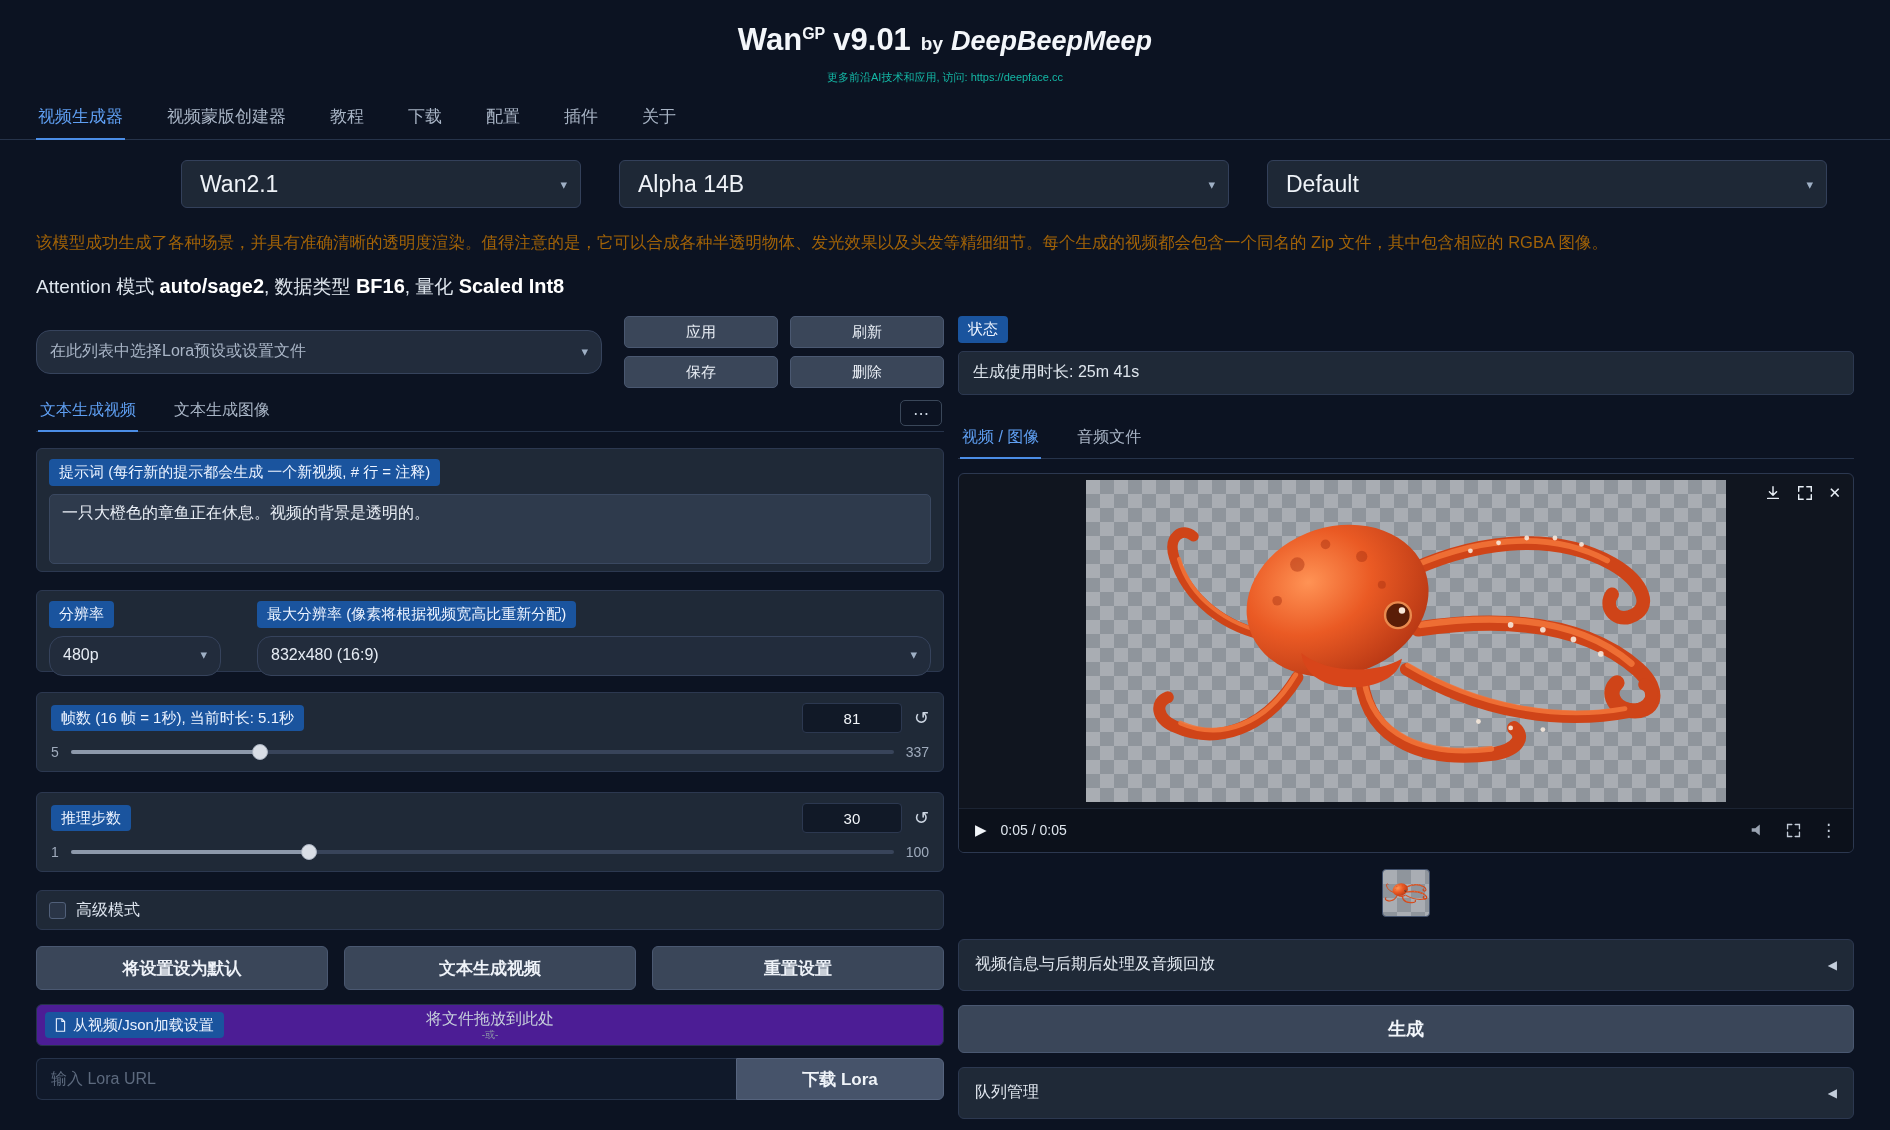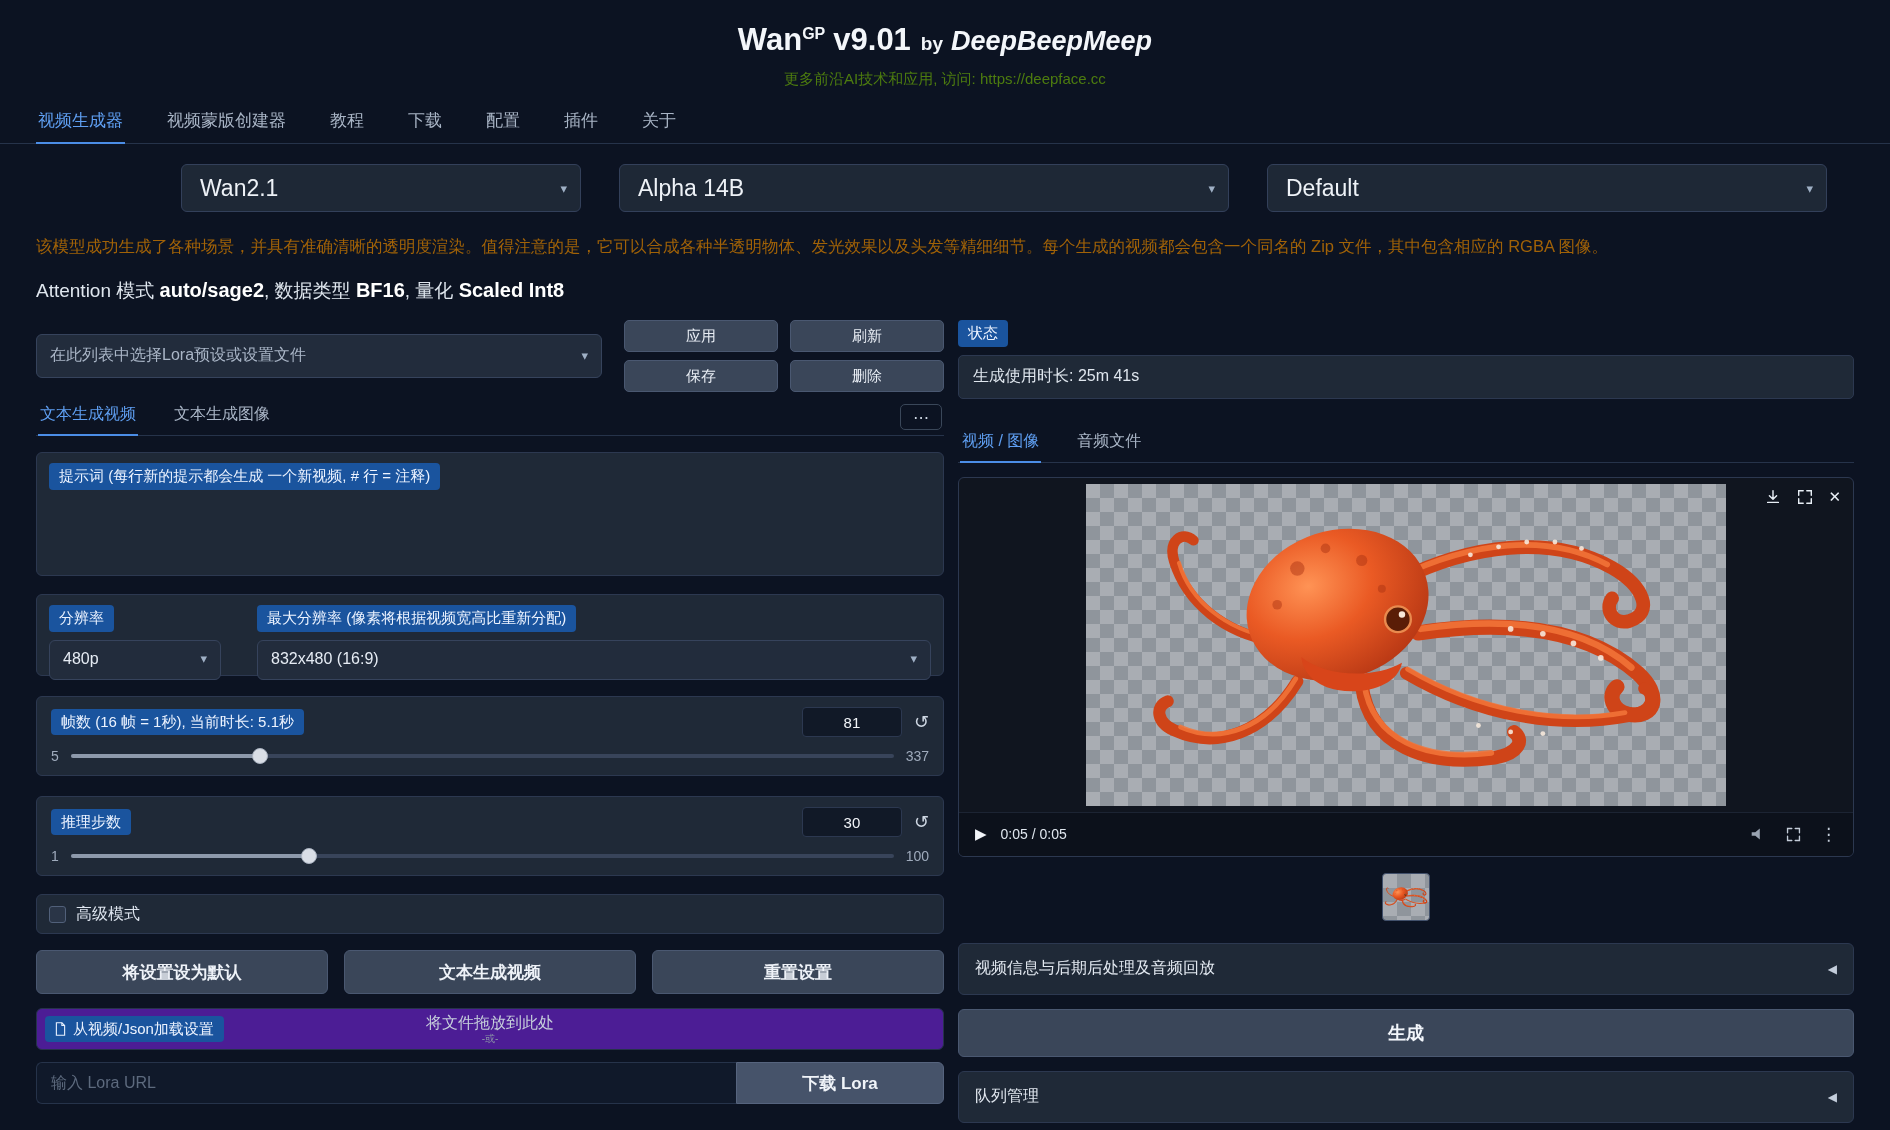--- a/index.html
+++ b/index.html
@@ -7,21 +7,21 @@
   html,body{width:1890px;height:1130px;overflow:hidden}
   body{background:#0c1322;color:#e6ebf2;font-family:"Liberation Sans","DejaVu Sans",sans-serif;position:relative}
 
   
   .header{text-align:center;padding-top:22px}
   .title{font-size:31px;font-weight:700;color:#f3f6fa}
   .title sup{font-size:16px;font-weight:700}
   .title .ver{margin-left:8px}
   .title .by{font-size:19px;font-weight:700;margin:0 8px 0 10px}
   .title .author{font-style:italic;font-weight:700;font-size:27px}
-  .subtitle{margin-top:12px;font-size:15px;color:#4d7c0f}
+  .subtitle{margin-top:12px;font-size:11px;color:#14b8a6}
 
   
   .tabbar{display:flex;gap:40px;align-items:flex-end;padding:0 36px;border-bottom:1px solid #26334a;margin-top:12px}
   .tab{font-size:17px;color:#a9b5c6;padding:8px 2px 10px;cursor:pointer;border-bottom:2px solid transparent;margin-bottom:-1px;white-space:nowrap}
   .tab.active{color:#5f9ff2;border-bottom-color:#4b8de6}
 
   
   .model-row{display:flex;margin:20px 36px 0;padding-left:145px;gap:38px}
   .select{position:relative;background:#1e2836;border:1px solid #33405a;border-radius:6px;height:48px;display:flex;align-items:center;padding:0 44px 0 18px;font-size:23px;color:#eef2f7;cursor:pointer}
   .caret{position:absolute;right:13px;color:#9fb0c5;font-size:13px}
@@ -34,21 +34,21 @@
   .attn b{color:#fff;font-size:20px}
 
   
   .main{display:flex;gap:14px;padding:16px 36px 0}
   .col-left{width:908px}
   .col-right{flex:1}
 
   
   .panel{background:#1f2937;border:1px solid #2c3850;border-radius:6px}
   .badge{display:inline-flex;align-items:center;gap:7px;background:#1a549e;color:#ecf3ff;font-size:15px;padding:4px 10px;border-radius:4px;line-height:1.25;white-space:nowrap}
-  .dd{position:relative;background:#222c3c;border:1px solid #36435c;border-radius:6px;display:flex;align-items:center;padding:0 34px 2px 13px;font-size:16px;color:#e6ecf4;cursor:pointer}
+  .dd{position:relative;background:#222c3c;border:1px solid #36435c;border-radius:14px;display:flex;align-items:center;padding:0 34px 2px 13px;font-size:16px;color:#e6ecf4;cursor:pointer}
   .muted{color:#aab6c7}
 
   
   .lora-row{display:flex;gap:22px;height:72px}
   .lora-select{flex:1;height:44px;align-self:center}
   .preset-buttons{display:grid;grid-template-columns:154px 154px;gap:8px 12px}
   .btn-sm{height:32px;background:#3a4659;border:1px solid #4a5871;border-radius:5px;color:#e8edf4;font-size:15px;display:flex;align-items:center;justify-content:center;cursor:pointer}
 
   
   .gen-tabs{display:flex;align-items:flex-end;gap:34px;border-bottom:1px solid #26334a;margin-top:8px;height:36px;padding:0 2px}
@@ -237,20 +237,21 @@
     </div>
 
     <div class="gen-tabs">
       <div class="tab active">文本生成视频</div>
       <div class="tab">文本生成图像</div>
       <div class="more-btn">⋯</div>
     </div>
 
     <div class="panel prompt-panel">
       <span class="badge">提示词 (每行新的提示都会生成 一个新视频, # 行 = 注释)</span>
+      <textarea class="prompt-text" style="">一只大橙色的章鱼正在休息。视频的背景是透明的。</textarea>
     </div>
 
     <div class="panel res-panel">
       <div>
         <span class="badge">分辨率</span>
         <div class="dd res-dd res-dd-narrow">
           <span>480p</span>
           <span class="caret">▾</span>
         </div>
       </div>

